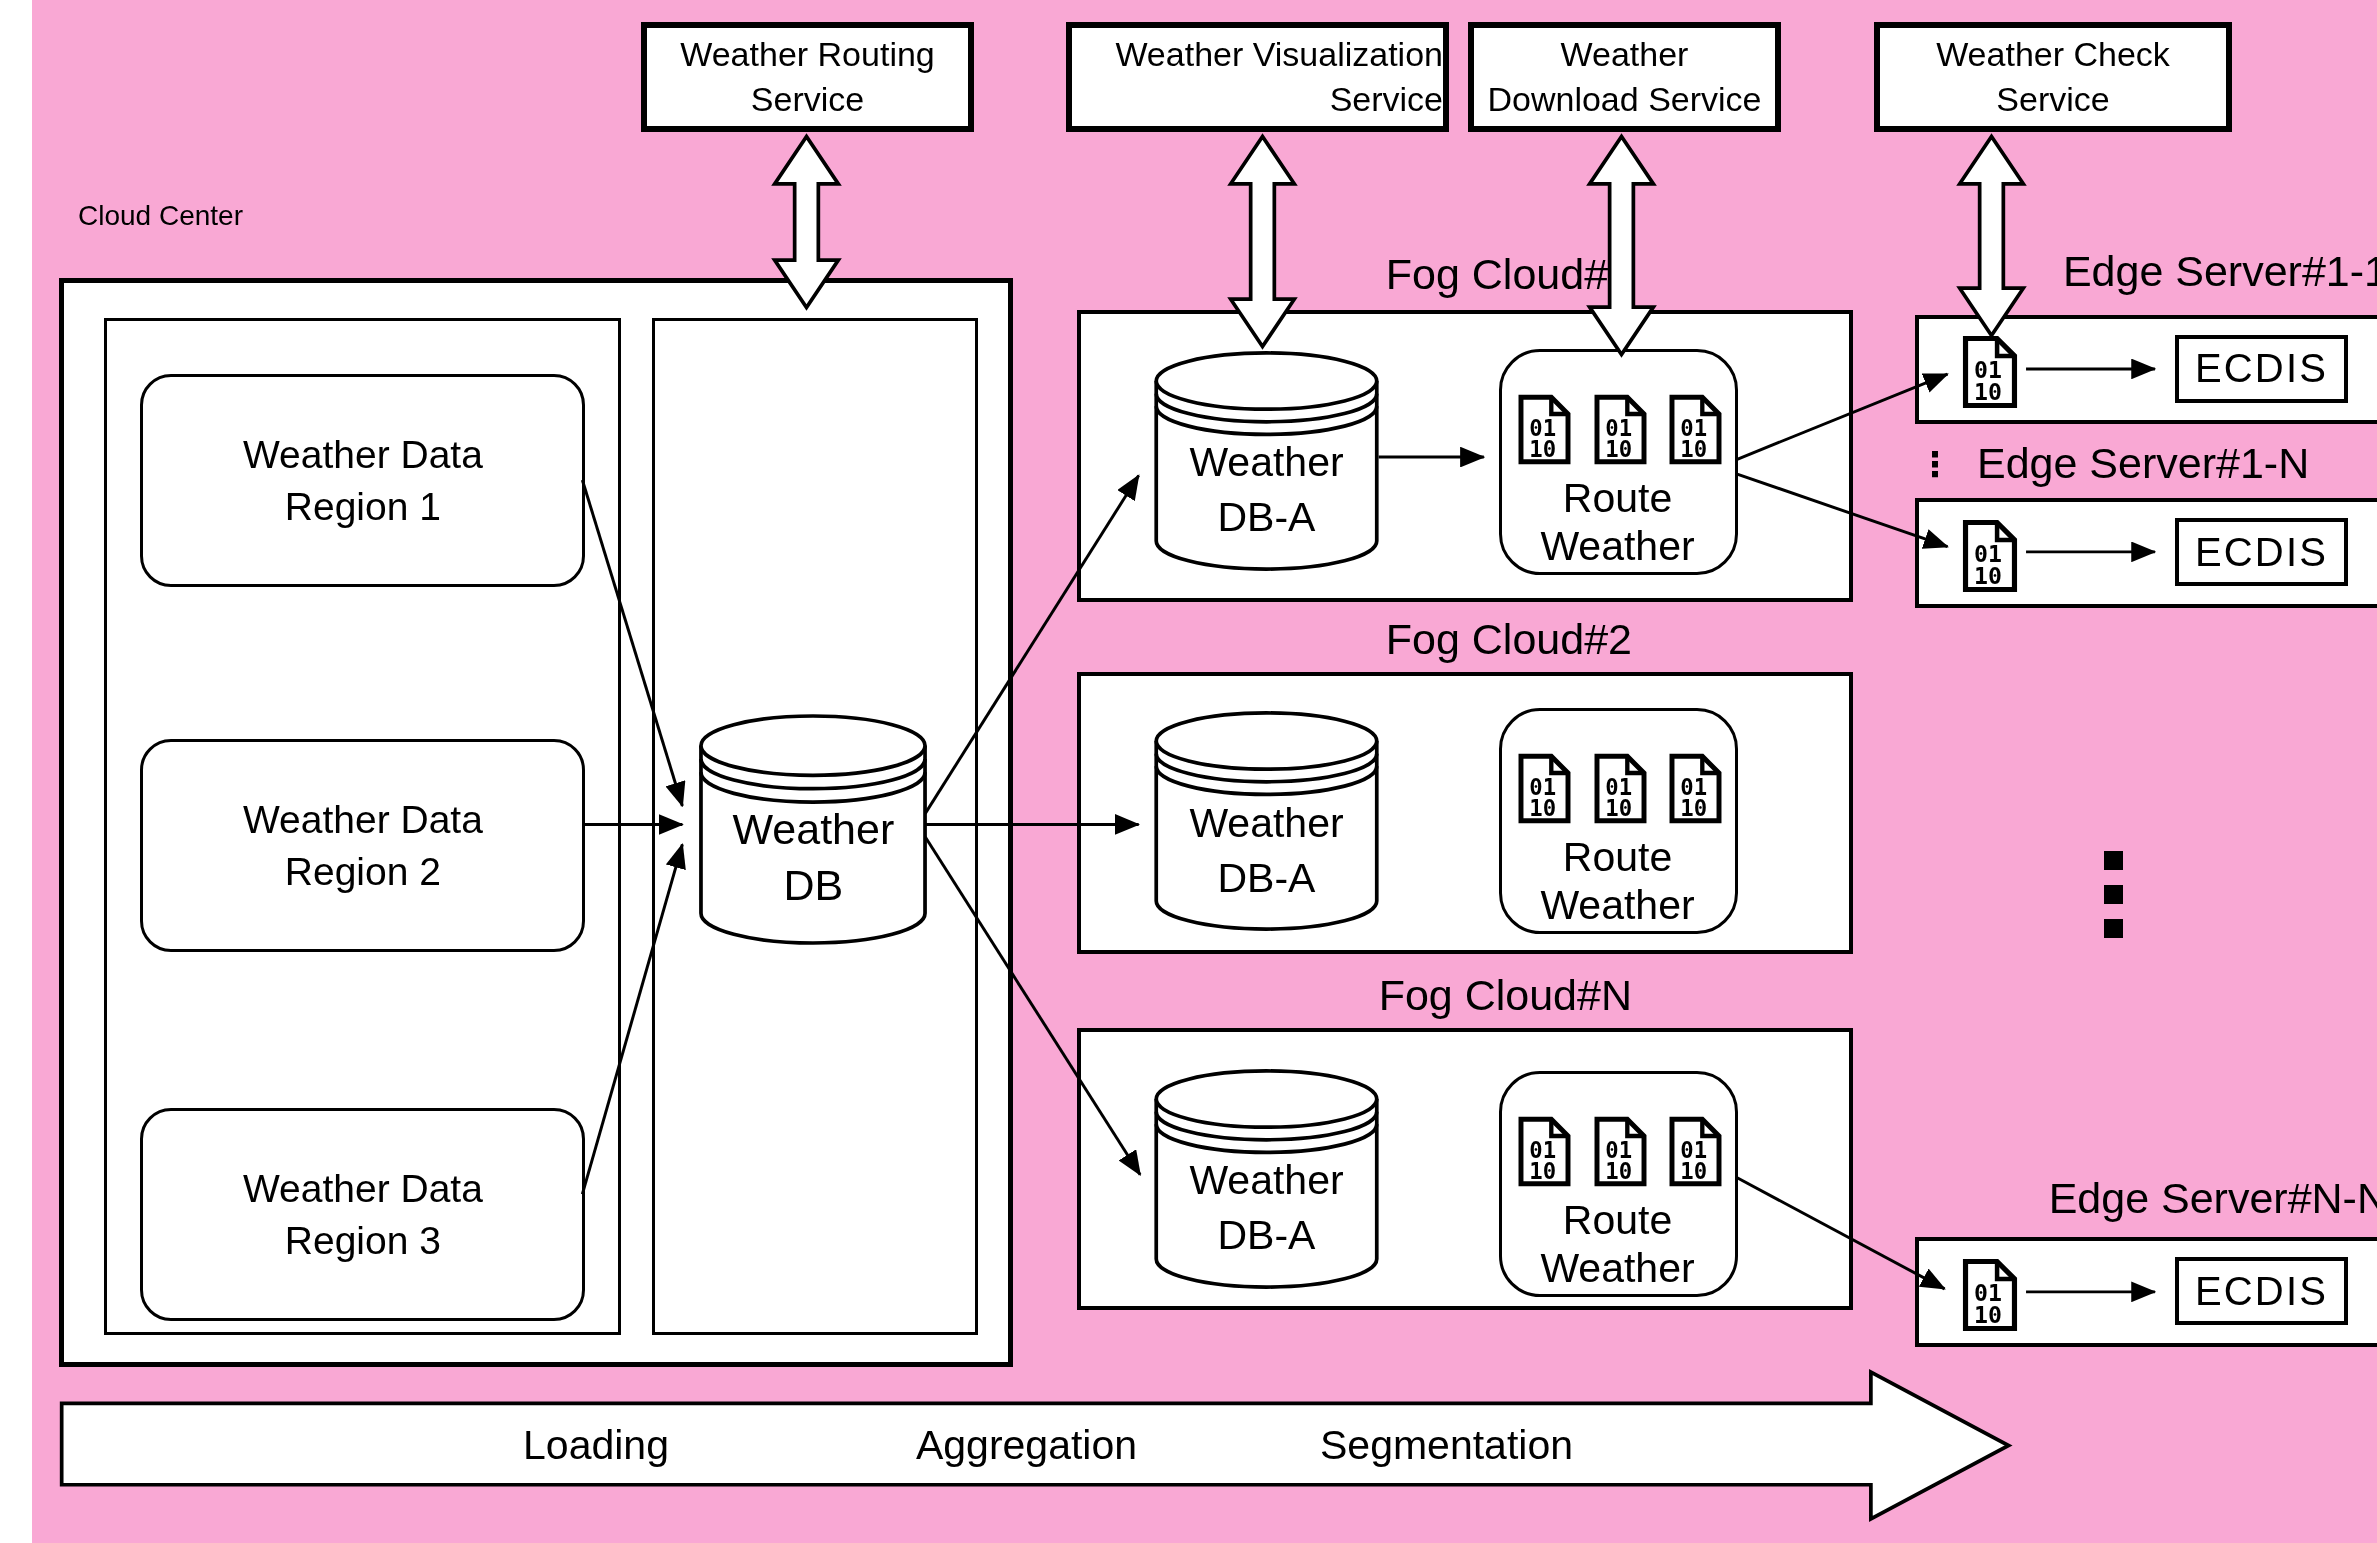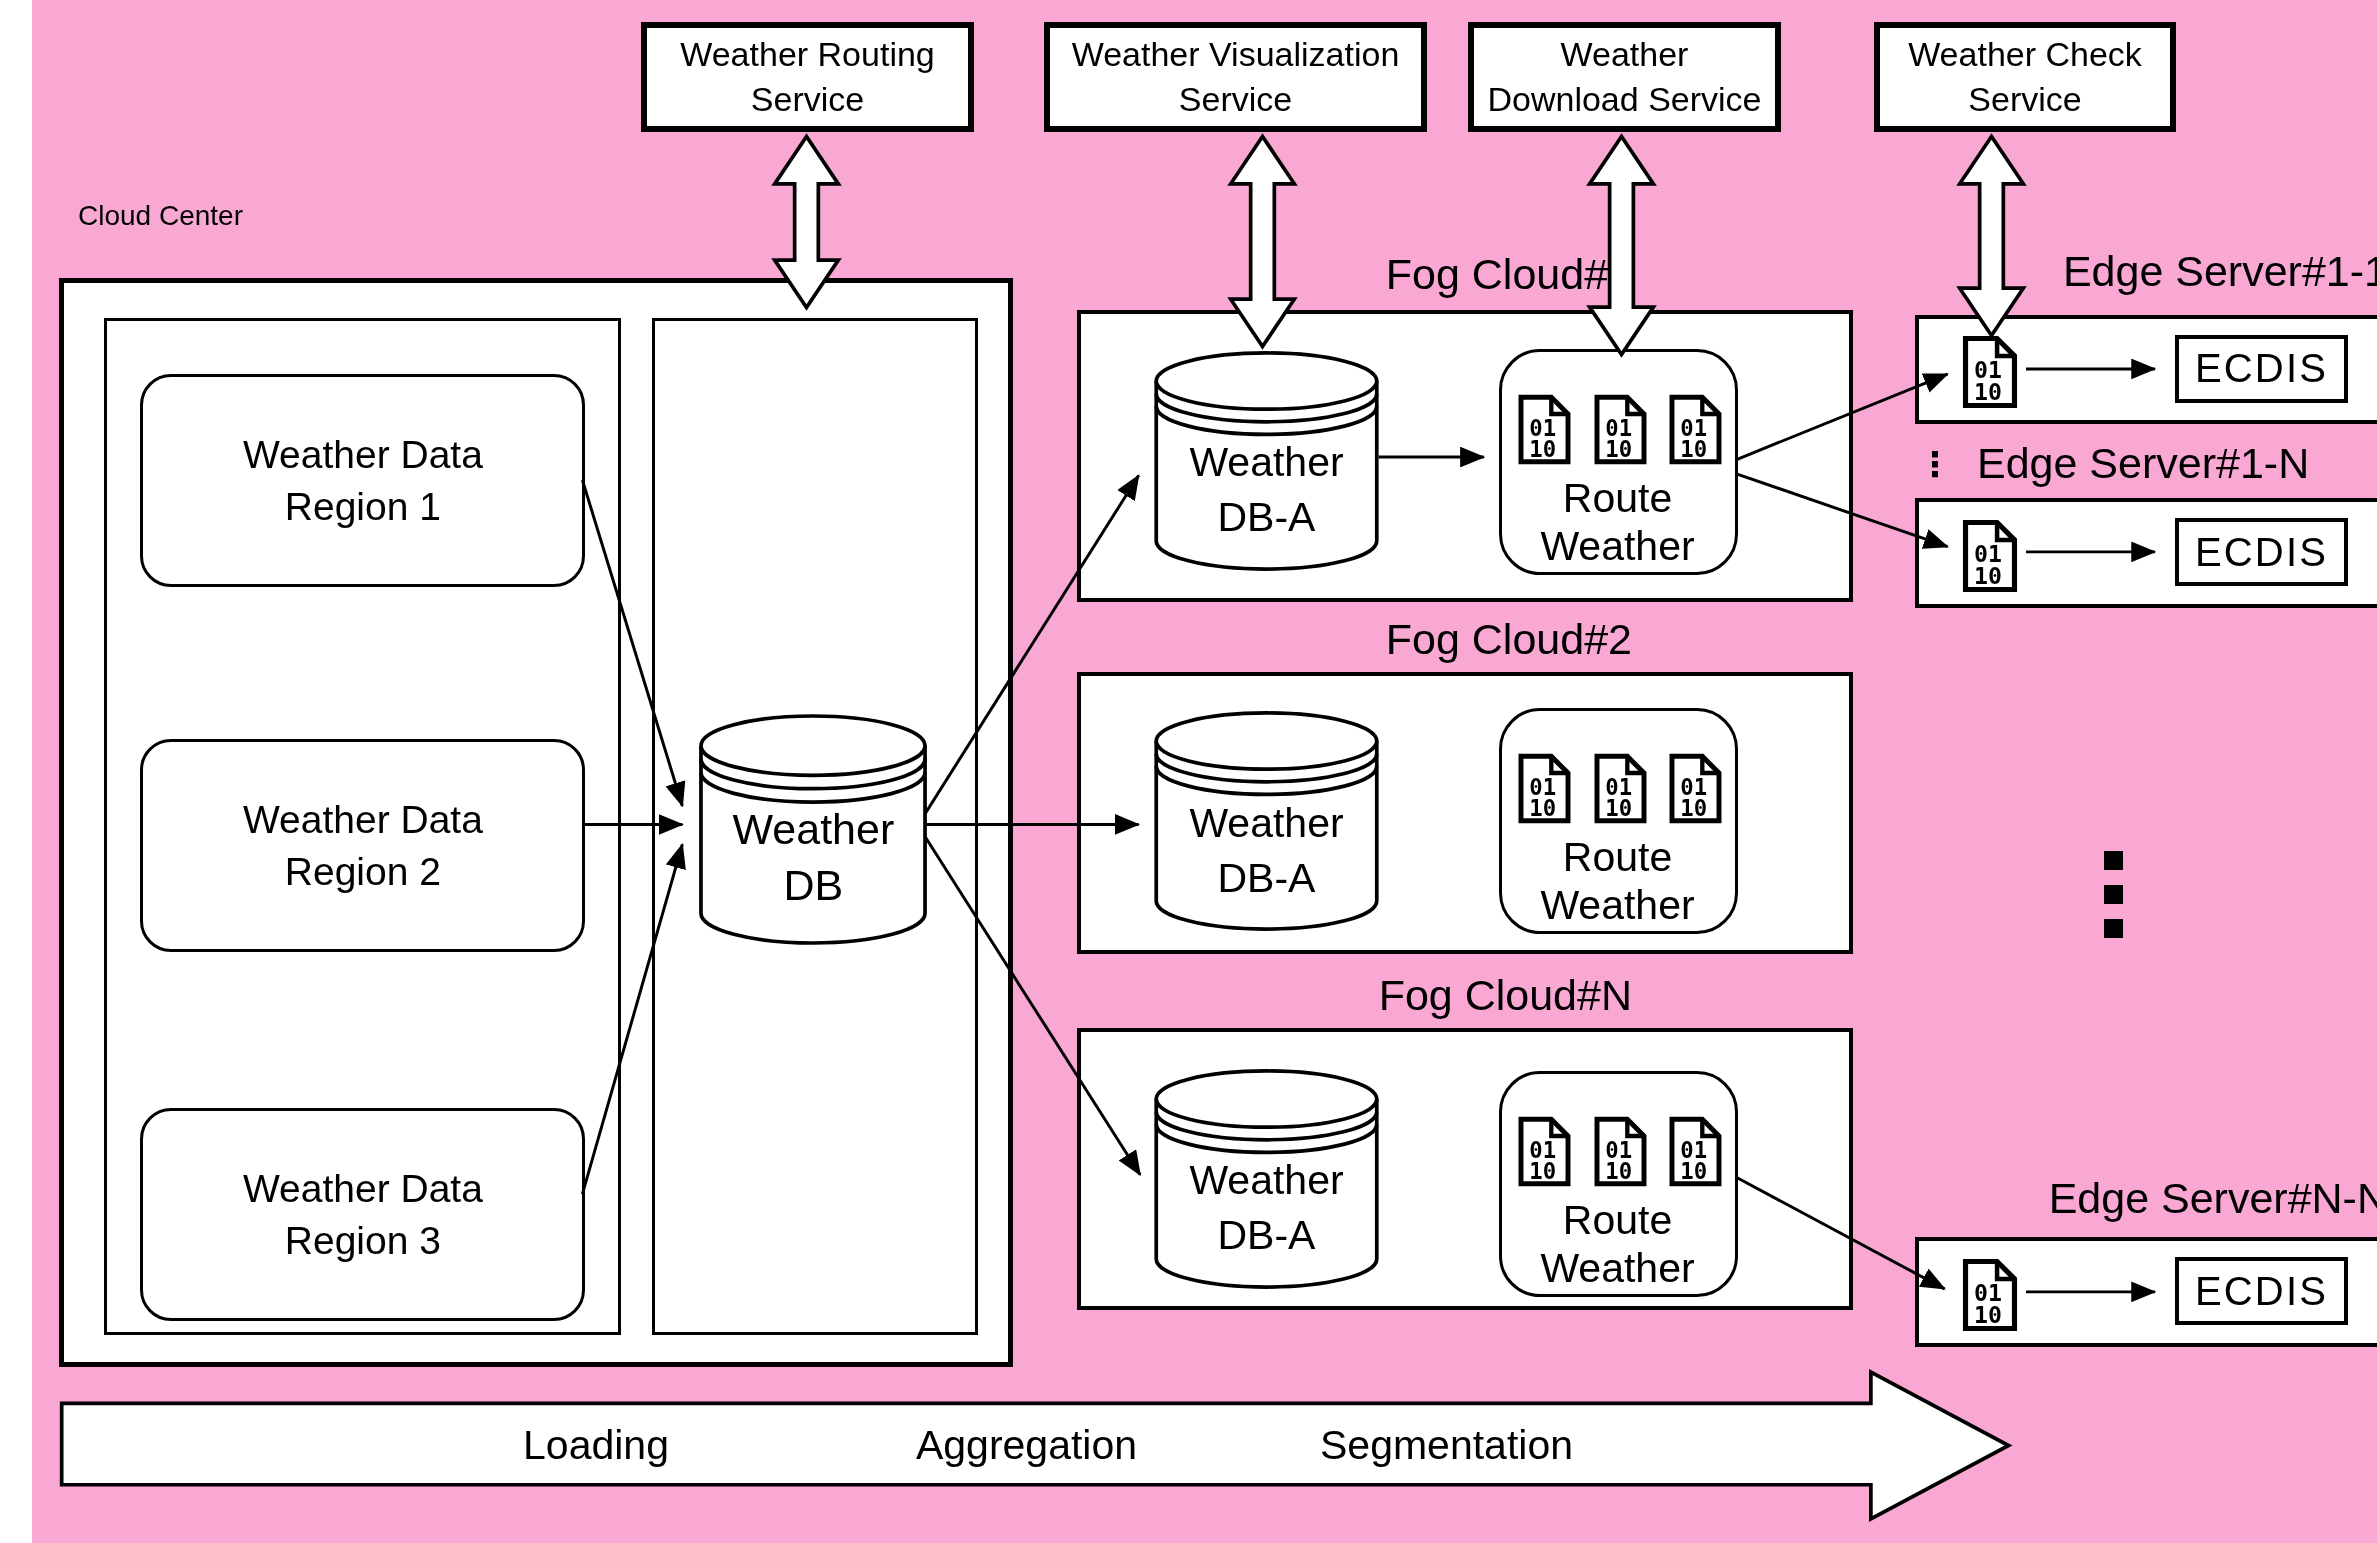--- a/index.html
+++ b/index.html
@@ -32,29 +32,29 @@
 </style>
 </head>
 <body>
 
 <div class="canvas">
 
   <div class="box service-box" style="left:609px;top:21.5px;width:333px;height:110px;">
     <div>Weather Routing</div>
     <div>Service</div>
   </div>
-  <div class="box service-box" style="left:1012px;top:21.5px;width:383px;height:110px;">
+  <div class="box service-box" style="left:1034px;top:21.5px;width:383px;height:110px;align-items:flex-end;">
     <div>Weather Visualization</div>
     <div>Service</div>
   </div>
   <div class="box service-box" style="left:1436px;top:21.5px;width:313px;height:110px;">
     <div>Weather</div>
     <div>Download Service</div>
   </div>
-  <div class="box service-box" style="left:1842px;top:21.5px;width:302px;height:110px;">
+  <div class="box service-box" style="left:1842px;top:21.5px;width:358px;height:110px;">
     <div>Weather Check</div>
     <div>Service</div>
   </div>
 
   <div class="title" style="left:46px;top:200px;font-size:28px;">Cloud Center</div>
 
   <div class="box outer-box" style="left:27.4px;top:278px;width:954px;height:1089px;">
     <div class="box inner-box" style="left:40px;top:35px;width:517px;height:1017px;"></div>
     <div class="box inner-box" style="left:588px;top:35px;width:326px;height:1017px;"></div>
 

